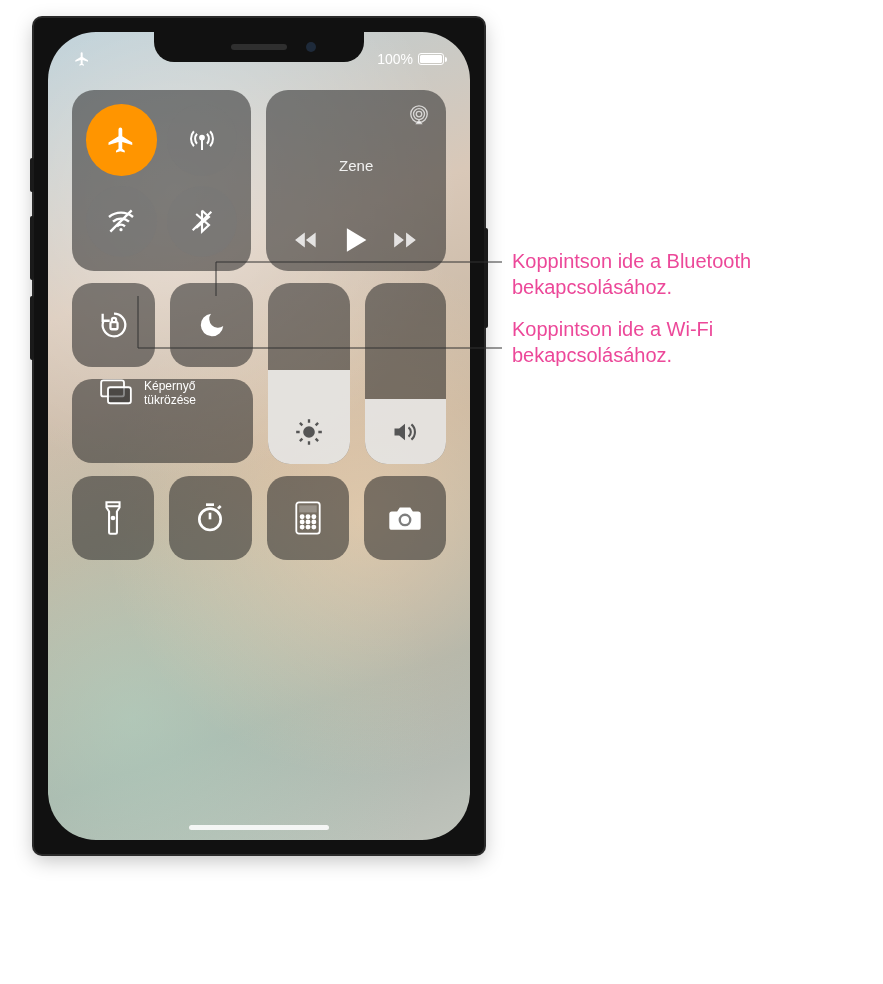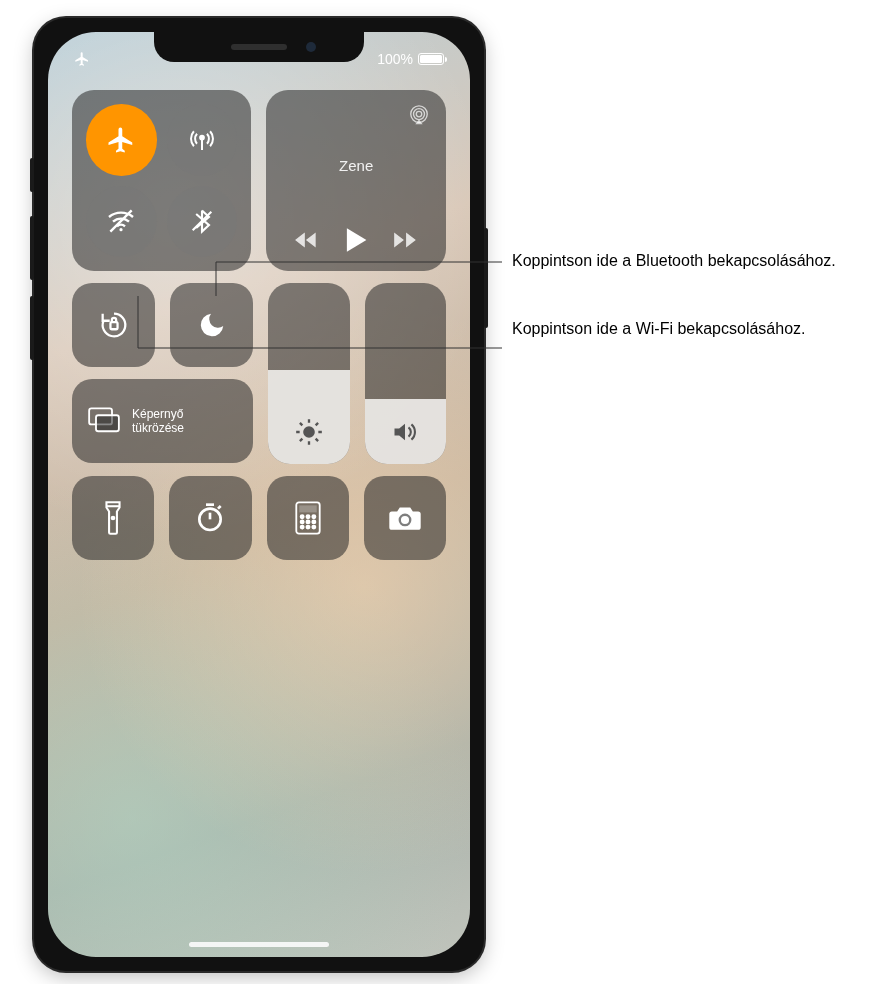--- a/index.html
+++ b/index.html
@@ -8,22 +8,22 @@
     height: 984px;
     background: #fff;
     font-family: -apple-system, "Helvetica Neue", Arial, sans-serif;
     position: relative;
   }
   .phone {
     position: absolute;
     left: 34px;
     top: 18px;
     width: 450px;
-    height: 953px;
-    border-radius: 32px;
+    height: 836px;
+    border-radius: 8px;
     background: #111;
     box-shadow: 0 0 0 2px #2a2a2a, 0 6px 20px rgba(0,0,0,.25);
   }
   .side-btn {
     position: absolute;
     background: #1a1a1a;
     border-radius: 3px;
   }
   .side-btn.left1 { left: -4px; top: 140px; width: 4px; height: 34px; }
   .side-btn.left2 { left: -4px; top: 198px; width: 4px; height: 64px; }
@@ -73,21 +73,21 @@
     width: 374px;
   }
   .row { display: flex; gap: 15px; margin-bottom: 12px; }
   .module {
     background: rgba(40,40,40,.55);
     border-radius: 22px;
     position: relative;
   }
   .module.lg { width: 181px; height: 181px; }
   .module.sm { width: 84px; height: 84px; border-radius: 20px; display:flex; align-items:center; justify-content:center; }
-  .module.wide { width: 181px; height: 84px; border-radius: 20px; display:flex; align-items:center; padding: 0 16px; gap:12px;}
+  .module.wide { width: 181px; height: 84px; border-radius: 20px; display:flex; align-items:flex-start; padding: 0 28px; gap:12px;}
   .module.tall { width: 84px; height: 181px; border-radius: 22px; position:relative; overflow:hidden; background: rgba(40,40,40,.55);}
   .conn-grid {
     display: grid; grid-template-columns: 1fr 1fr; grid-template-rows: 1fr 1fr;
     width: 100%; height: 100%;
     padding: 14px; gap: 10px;
   }
   .conn-btn {
     width: 100%; height: 100%;
     border-radius: 50%;
     background: rgba(120,120,120,.45);
@@ -107,23 +107,23 @@
   .brightness-fill { height: 52%; }
   .volume-fill { height: 36%; }
   .mirror-label { color:#fff; font-size:12px; line-height:14px; }
   .home-indicator {
     position:absolute; bottom:10px; left:50%; transform:translateX(-50%);
     width: 140px; height:5px; border-radius:3px; background: rgba(255,255,255,.85);
   }
   
   .callout {
     position: absolute;
-    font-size: 16px;
+    font-size: 20px;
     line-height: 26px;
-    color: #000000;
+    color: #ec4899;
     max-width: 340px;
   }
   svg { display:block; }
 </style>
 </head>
 <body>
 
 <div class="phone">
   <div class="side-btn left1"></div>
   <div class="side-btn left2"></div>

